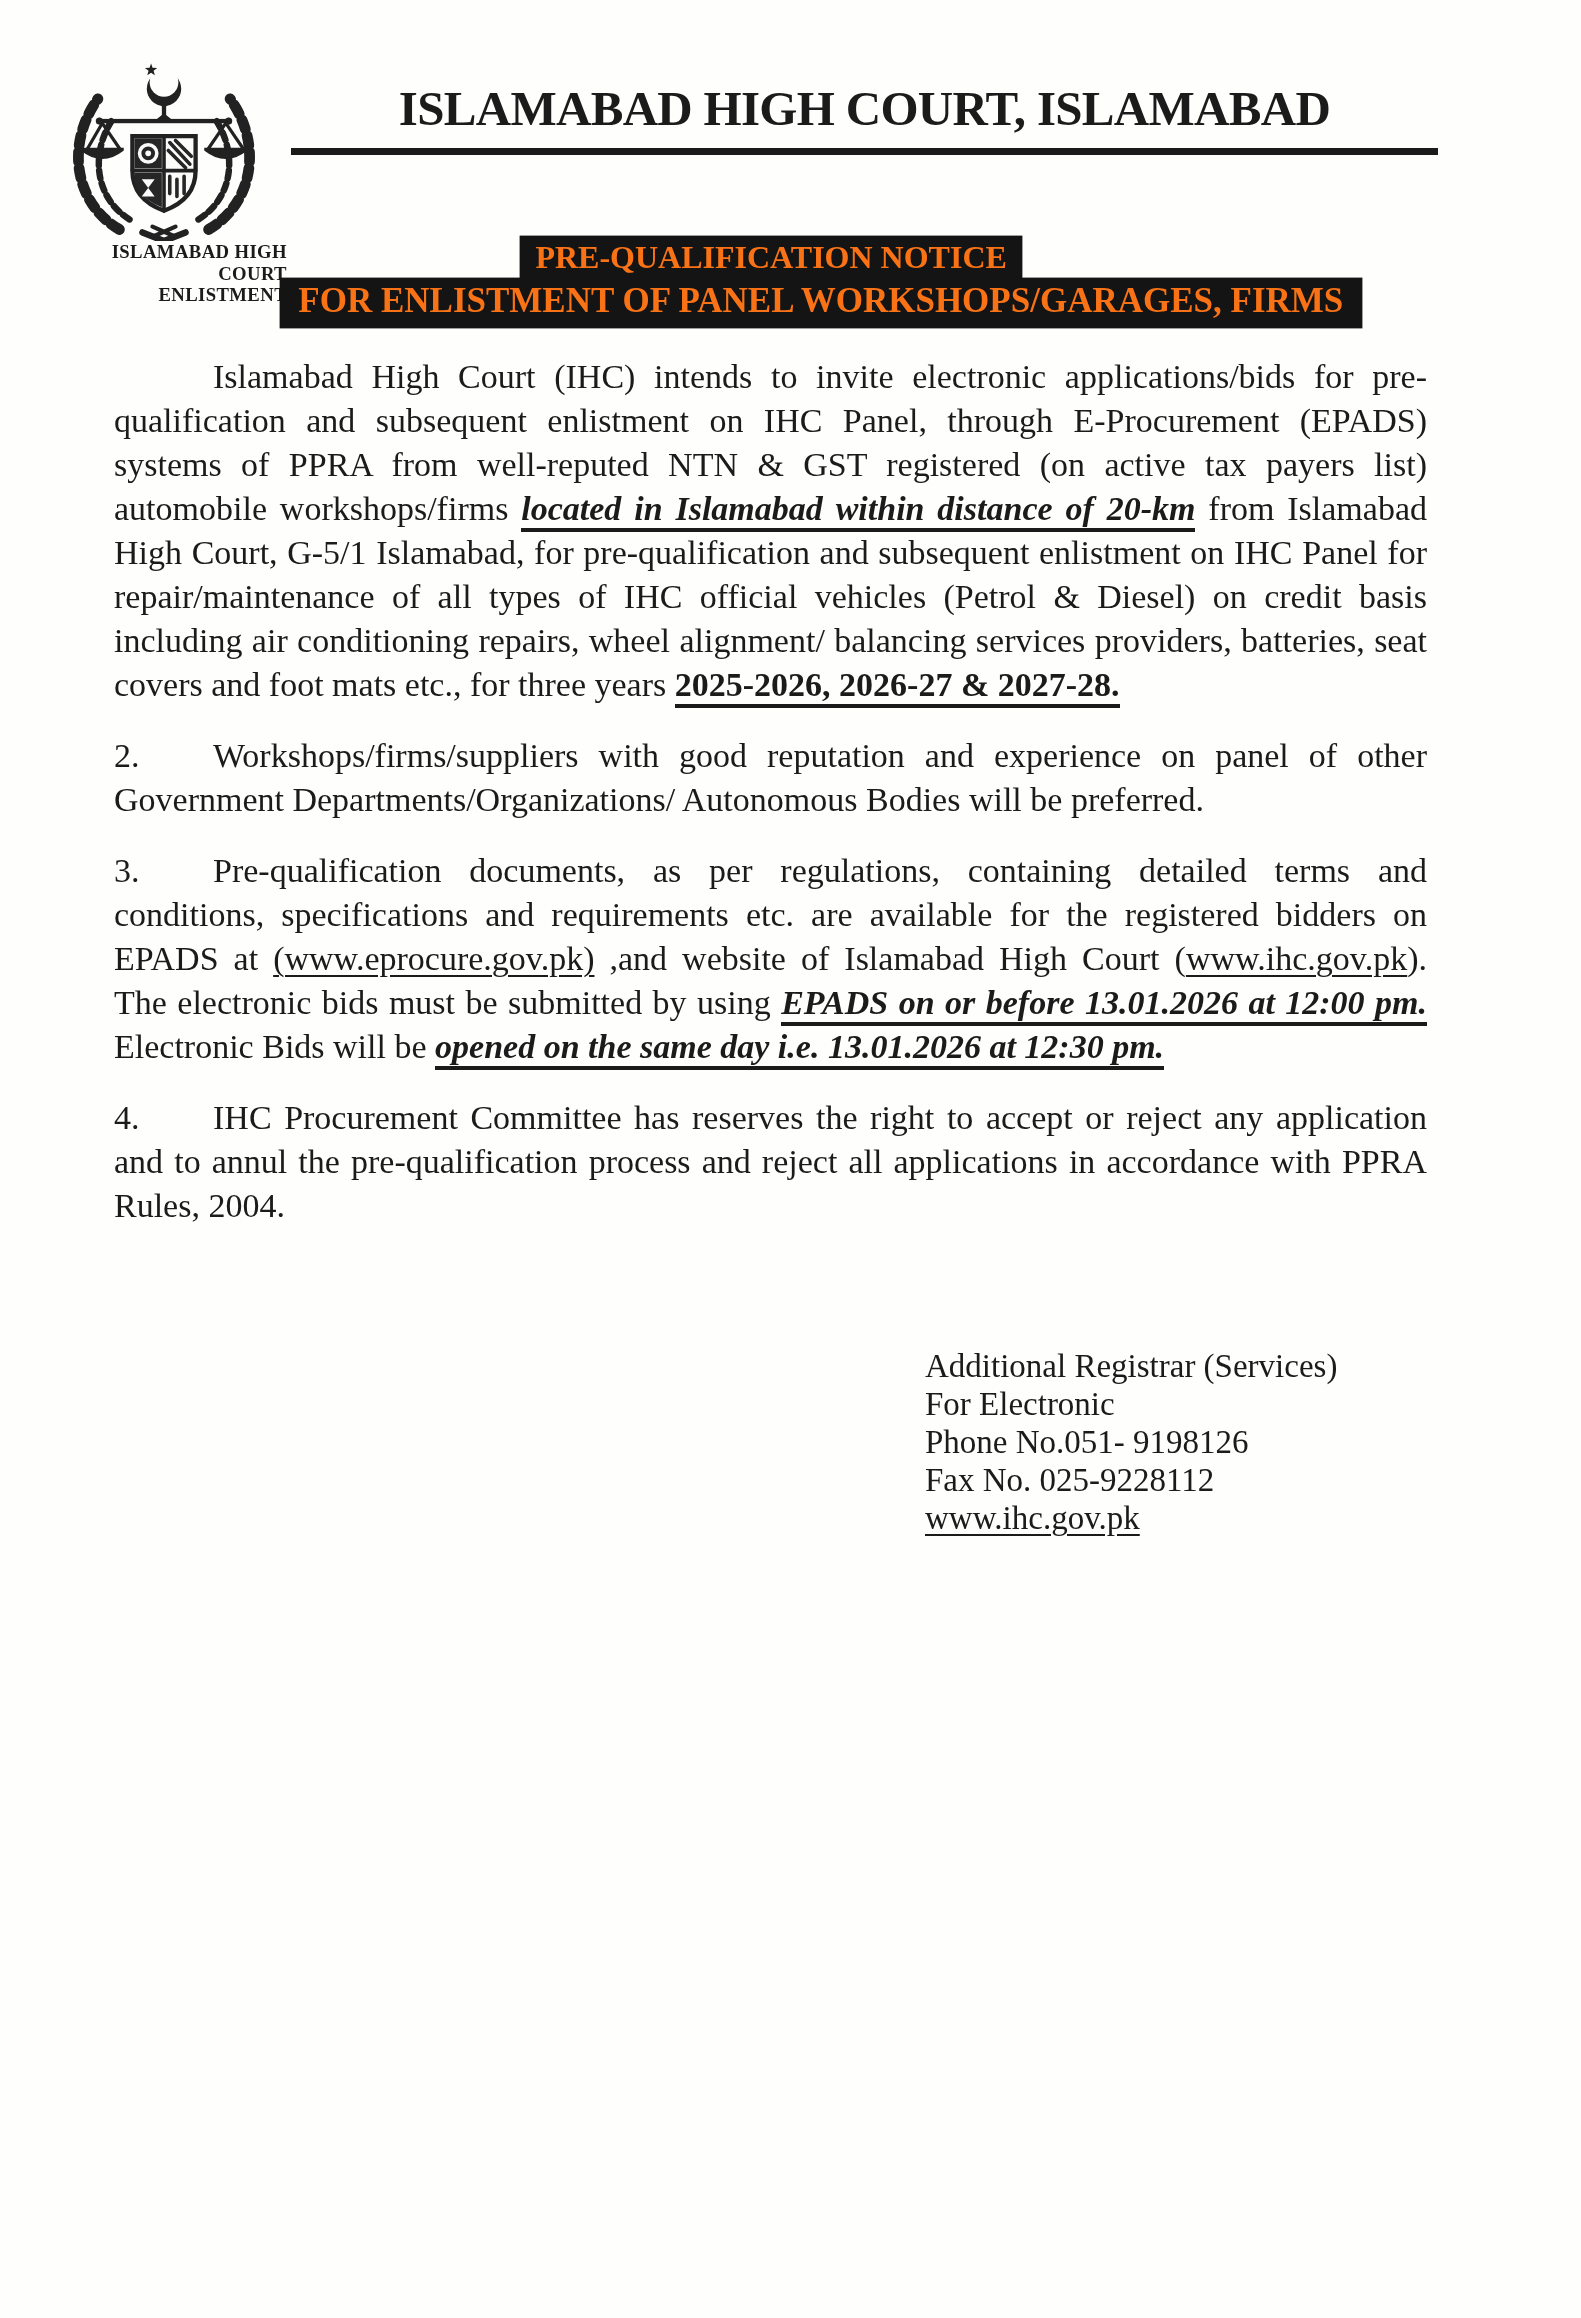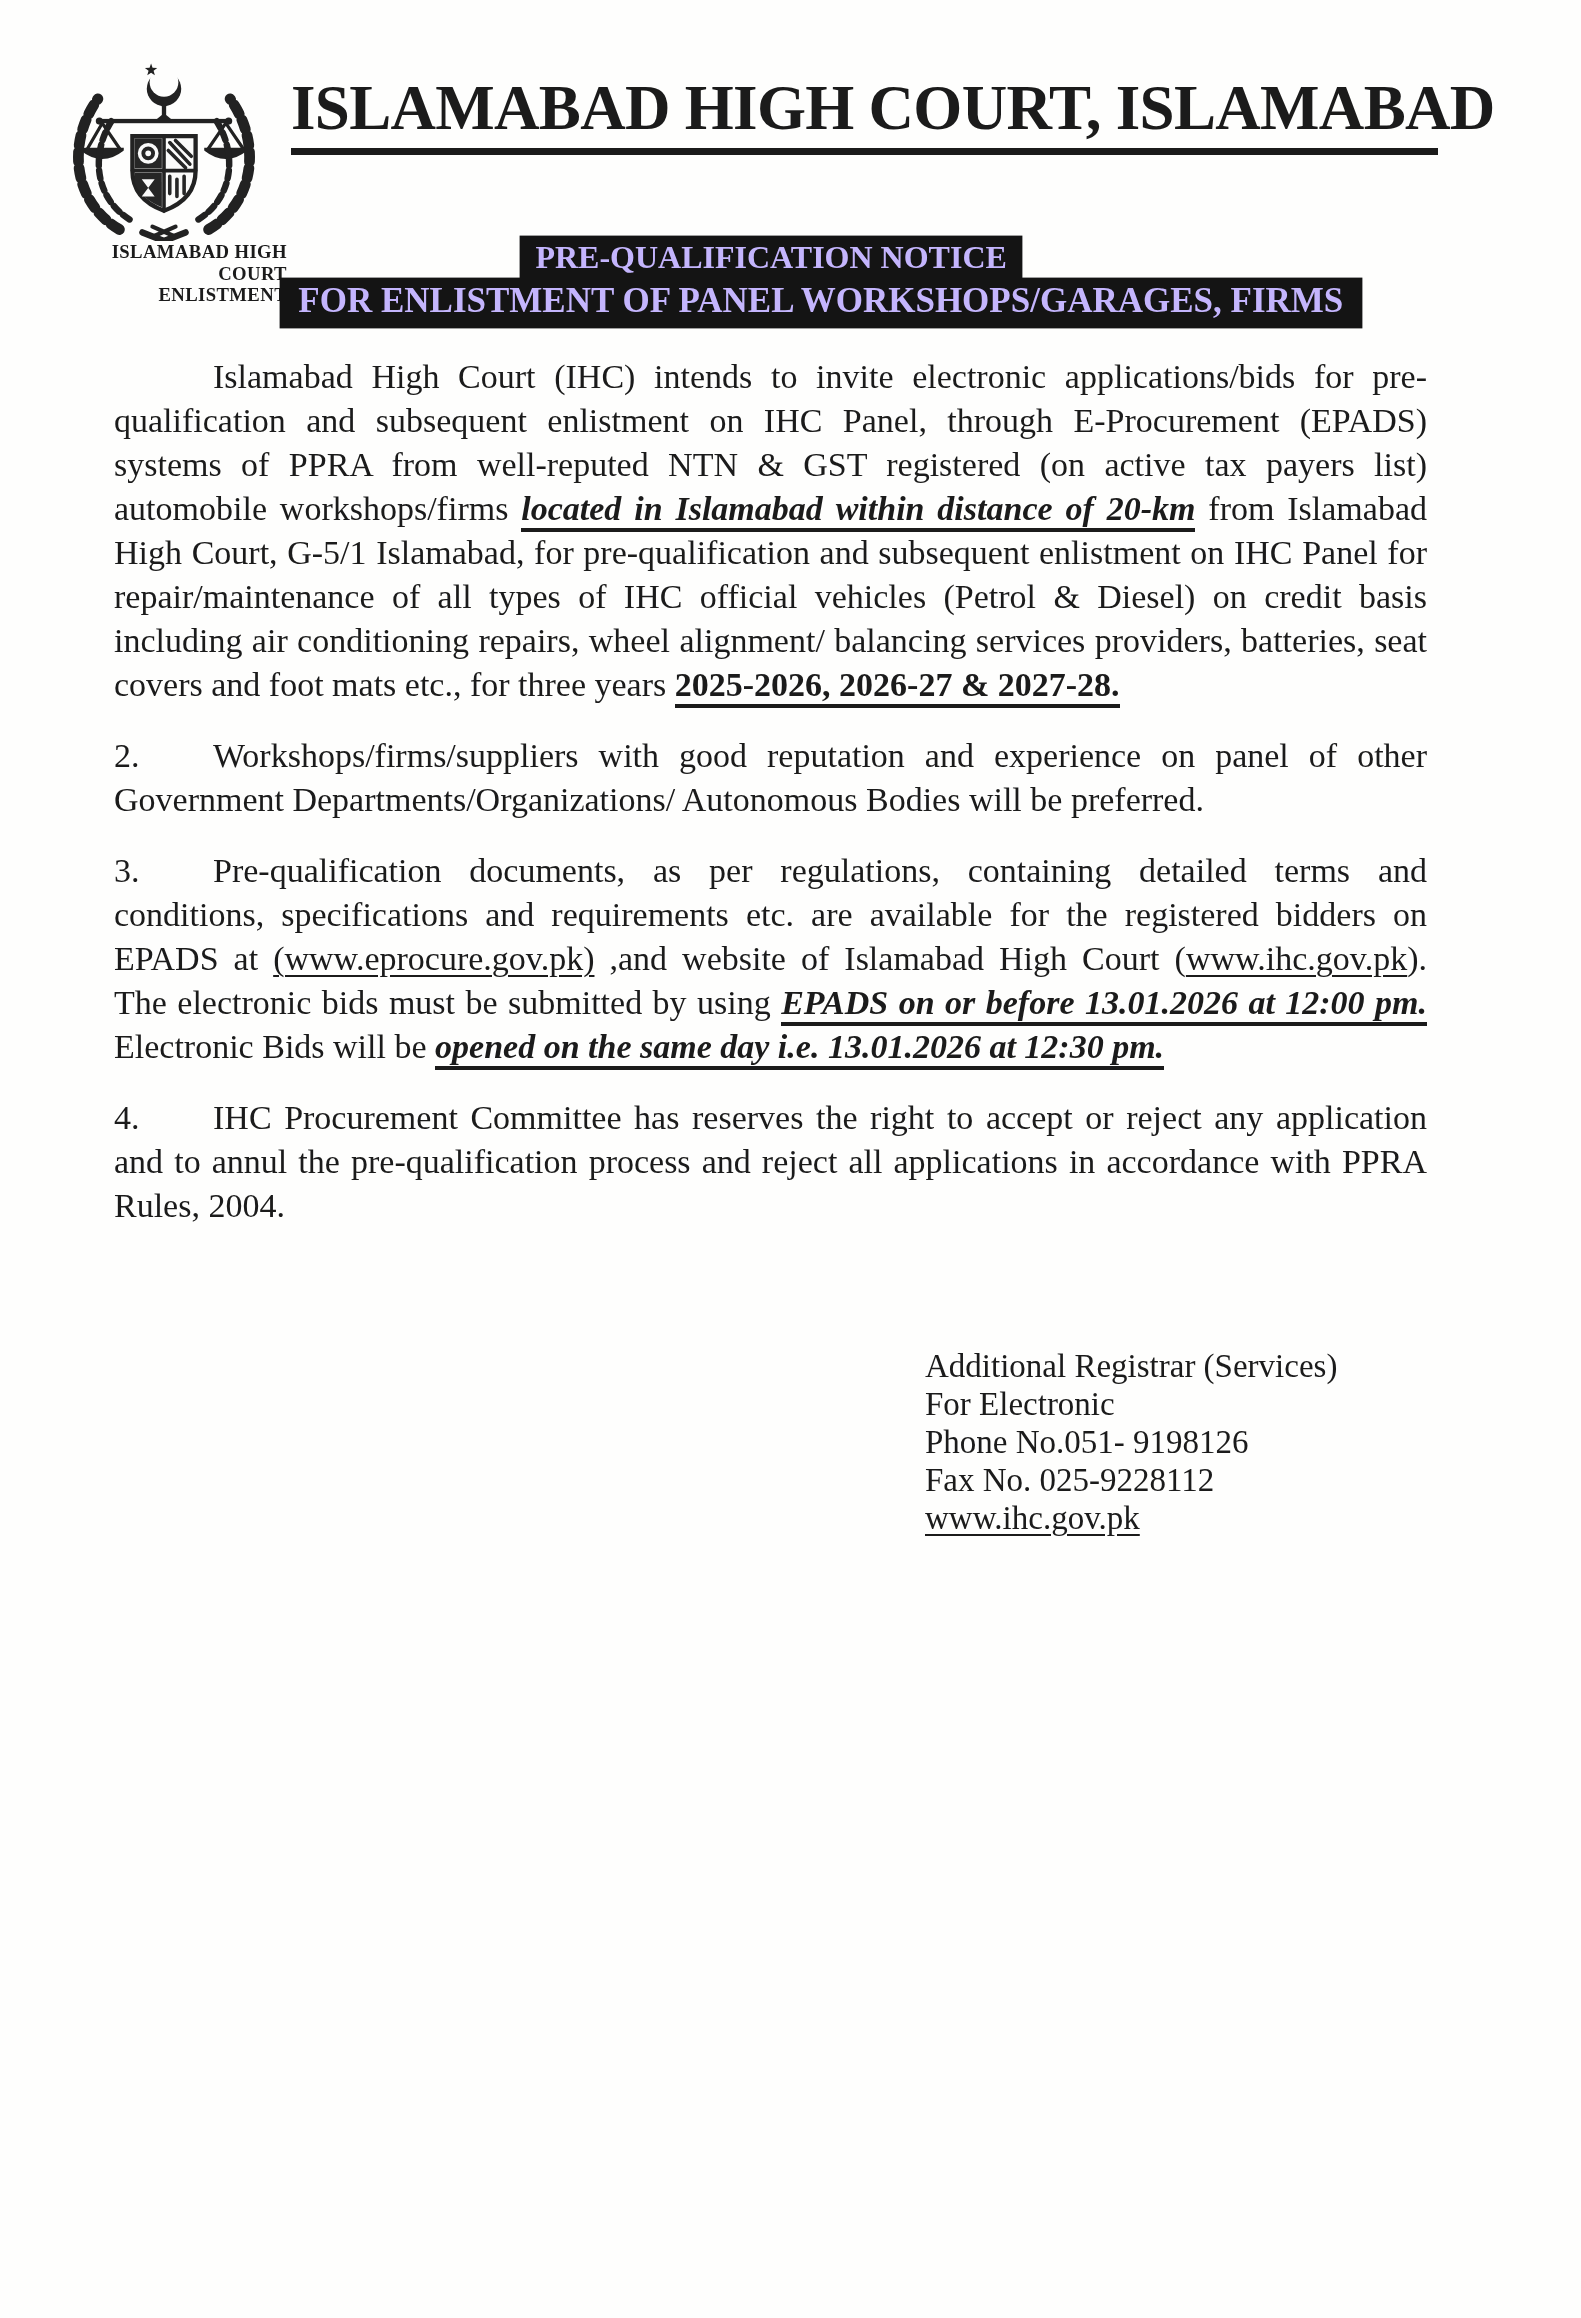--- a/index.html
+++ b/index.html
@@ -14,28 +14,28 @@
   }
 
   
   .emblem { position:absolute; left:40px; top:60px; width:247px; text-align:right; }
   .emblem svg { display:block; width:216px; height:181px; margin:0 auto; }
   .emblem-caption { margin-top:0; font-weight:700; font-size:18.7px; line-height:21.6px; letter-spacing:0.4px; }
 
   
   .main-title {
     position:absolute; left:291px; top:73px; width:1147px; margin:0;
-    text-align:left; white-space:nowrap;
-    font-size:63px; line-height:71px; font-weight:700; letter-spacing:-0.7px;
+    text-align:center; white-space:nowrap;
+    font-size:49px; line-height:71px; font-weight:700; letter-spacing:-0.7px;
     border-bottom:7.2px solid #1b1b1b; padding-bottom:4.3px;
   }
 
   
   .notice-box {
-    position:absolute; background:#141414; color:#c4b5fd;
+    position:absolute; background:#141414; color:#f97316;
     font-weight:700; white-space:nowrap;
     box-shadow:0 0 0 1.4px #141414;
   }
   .notice-line1 { left:521px; top:237px; font-size:32px; line-height:33px; padding:3.6px 14.4px 6.5px; }
   .notice-line2 { left:281px; top:279px; font-size:35px; line-height:36px; padding:4.3px 17.3px 8px; }
 
   
   .content {
     position:absolute; left:114px; top:355px; width:1325px;
     font-size:34px; line-height:44px; text-align:justify;

